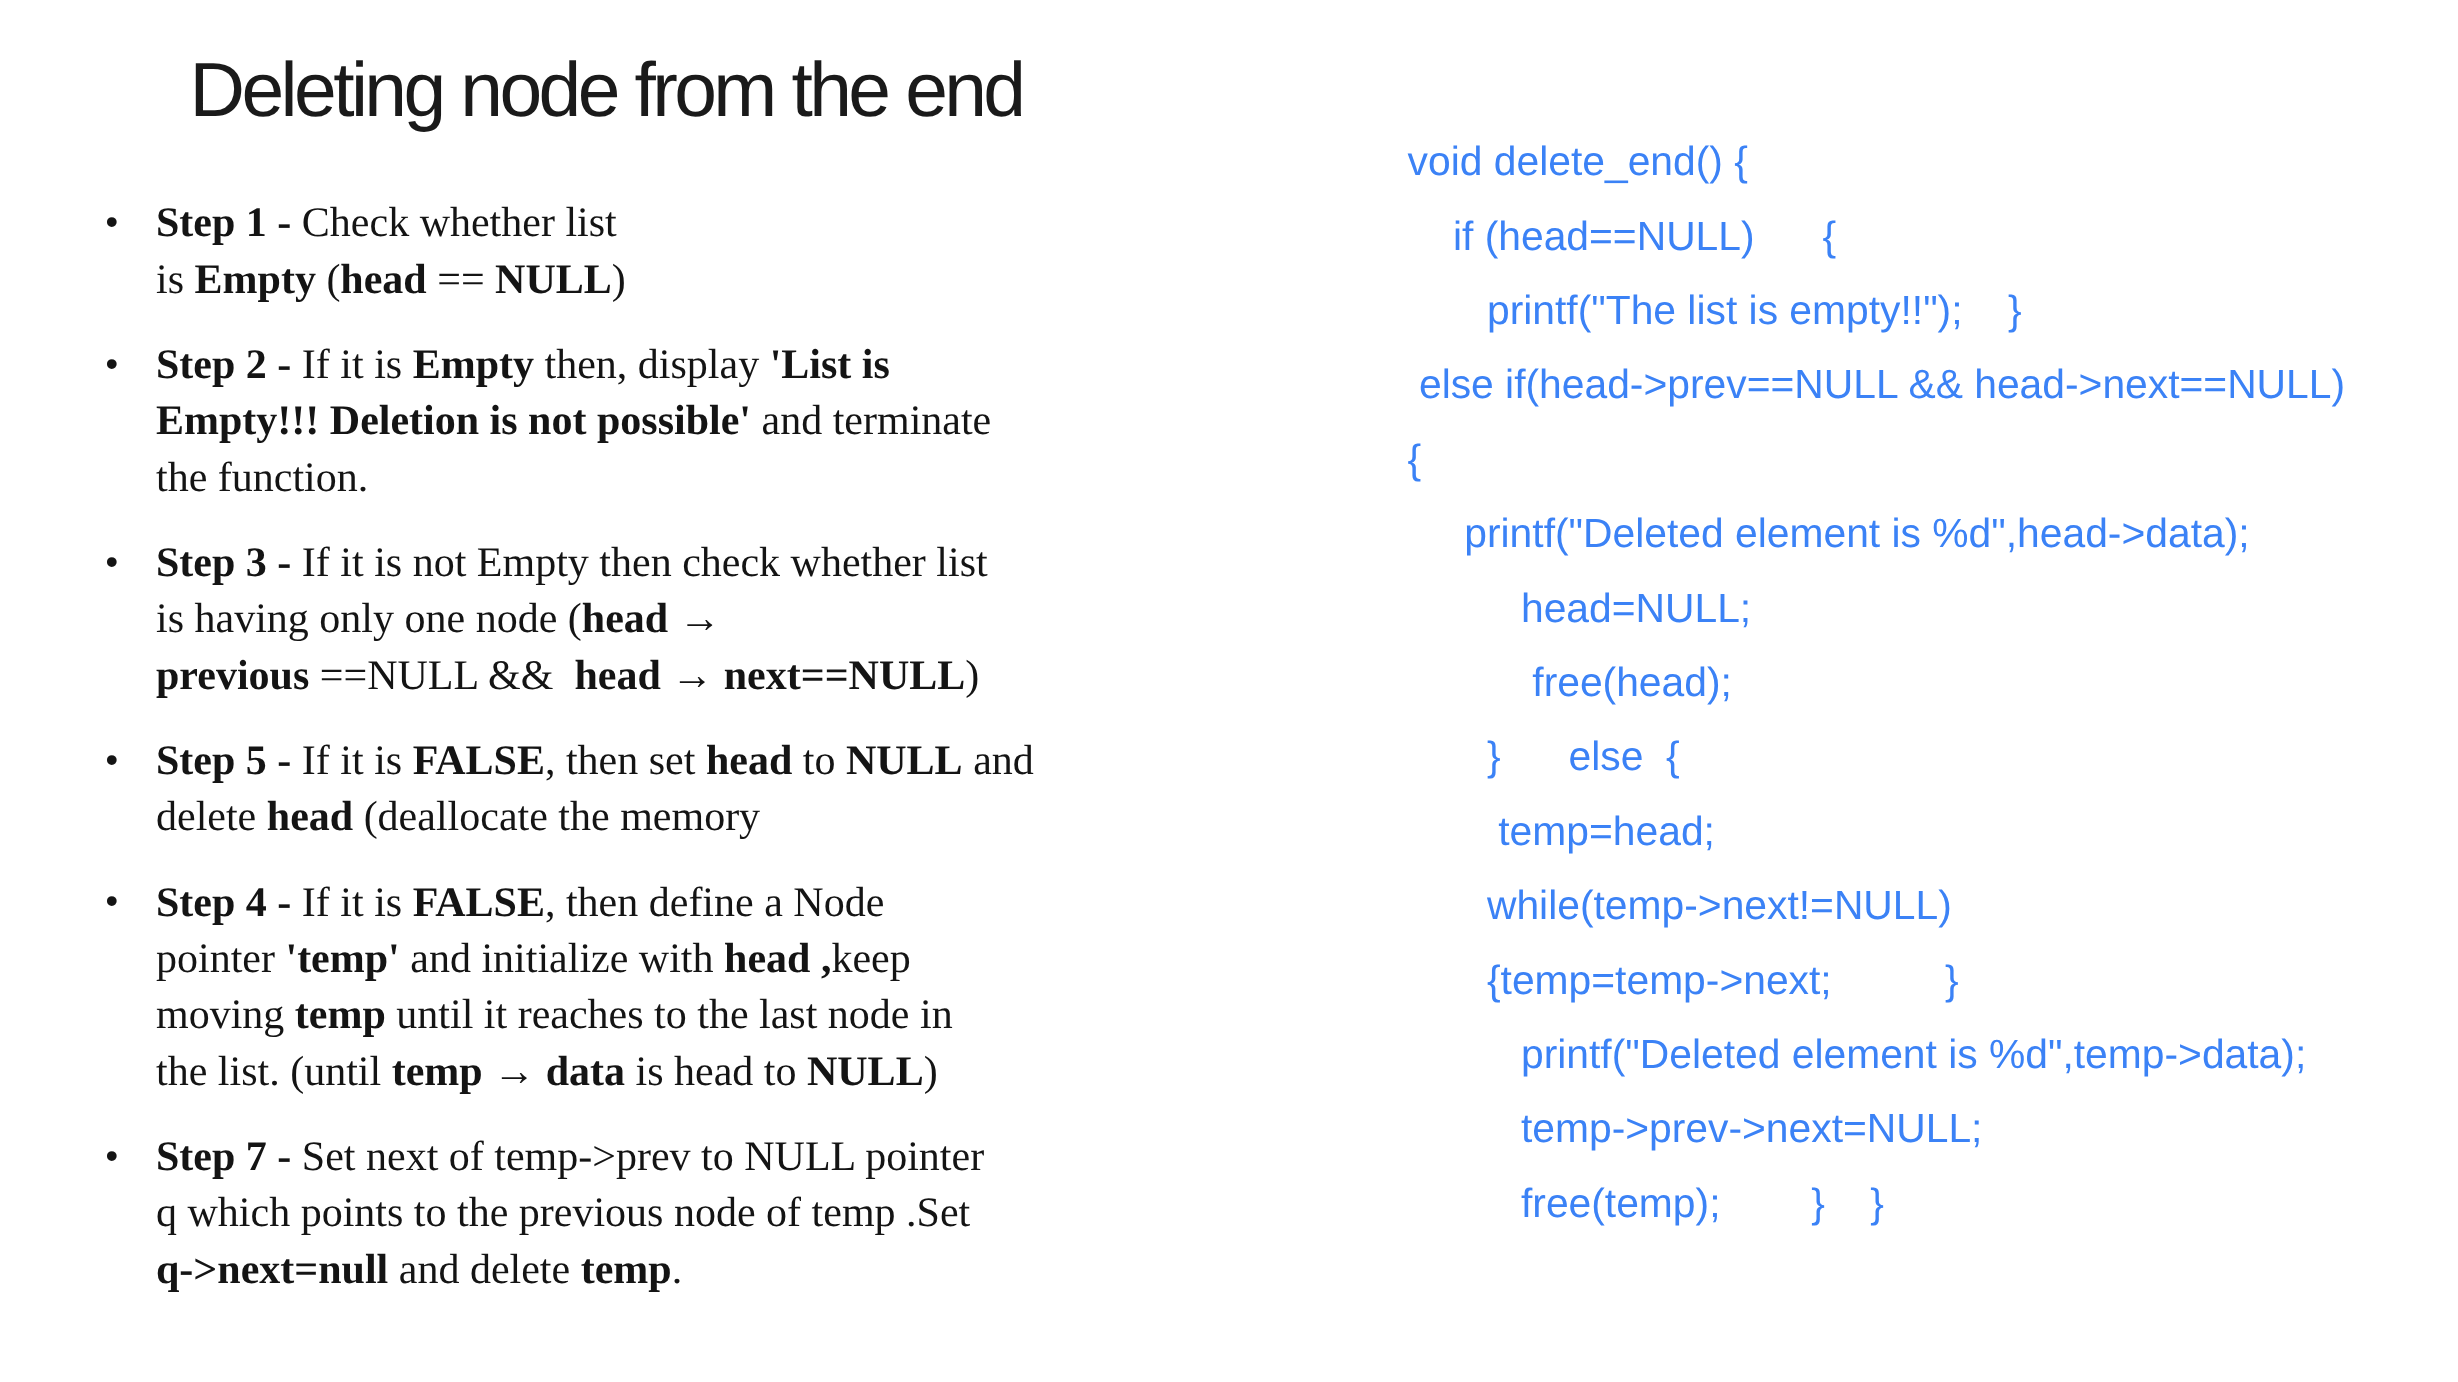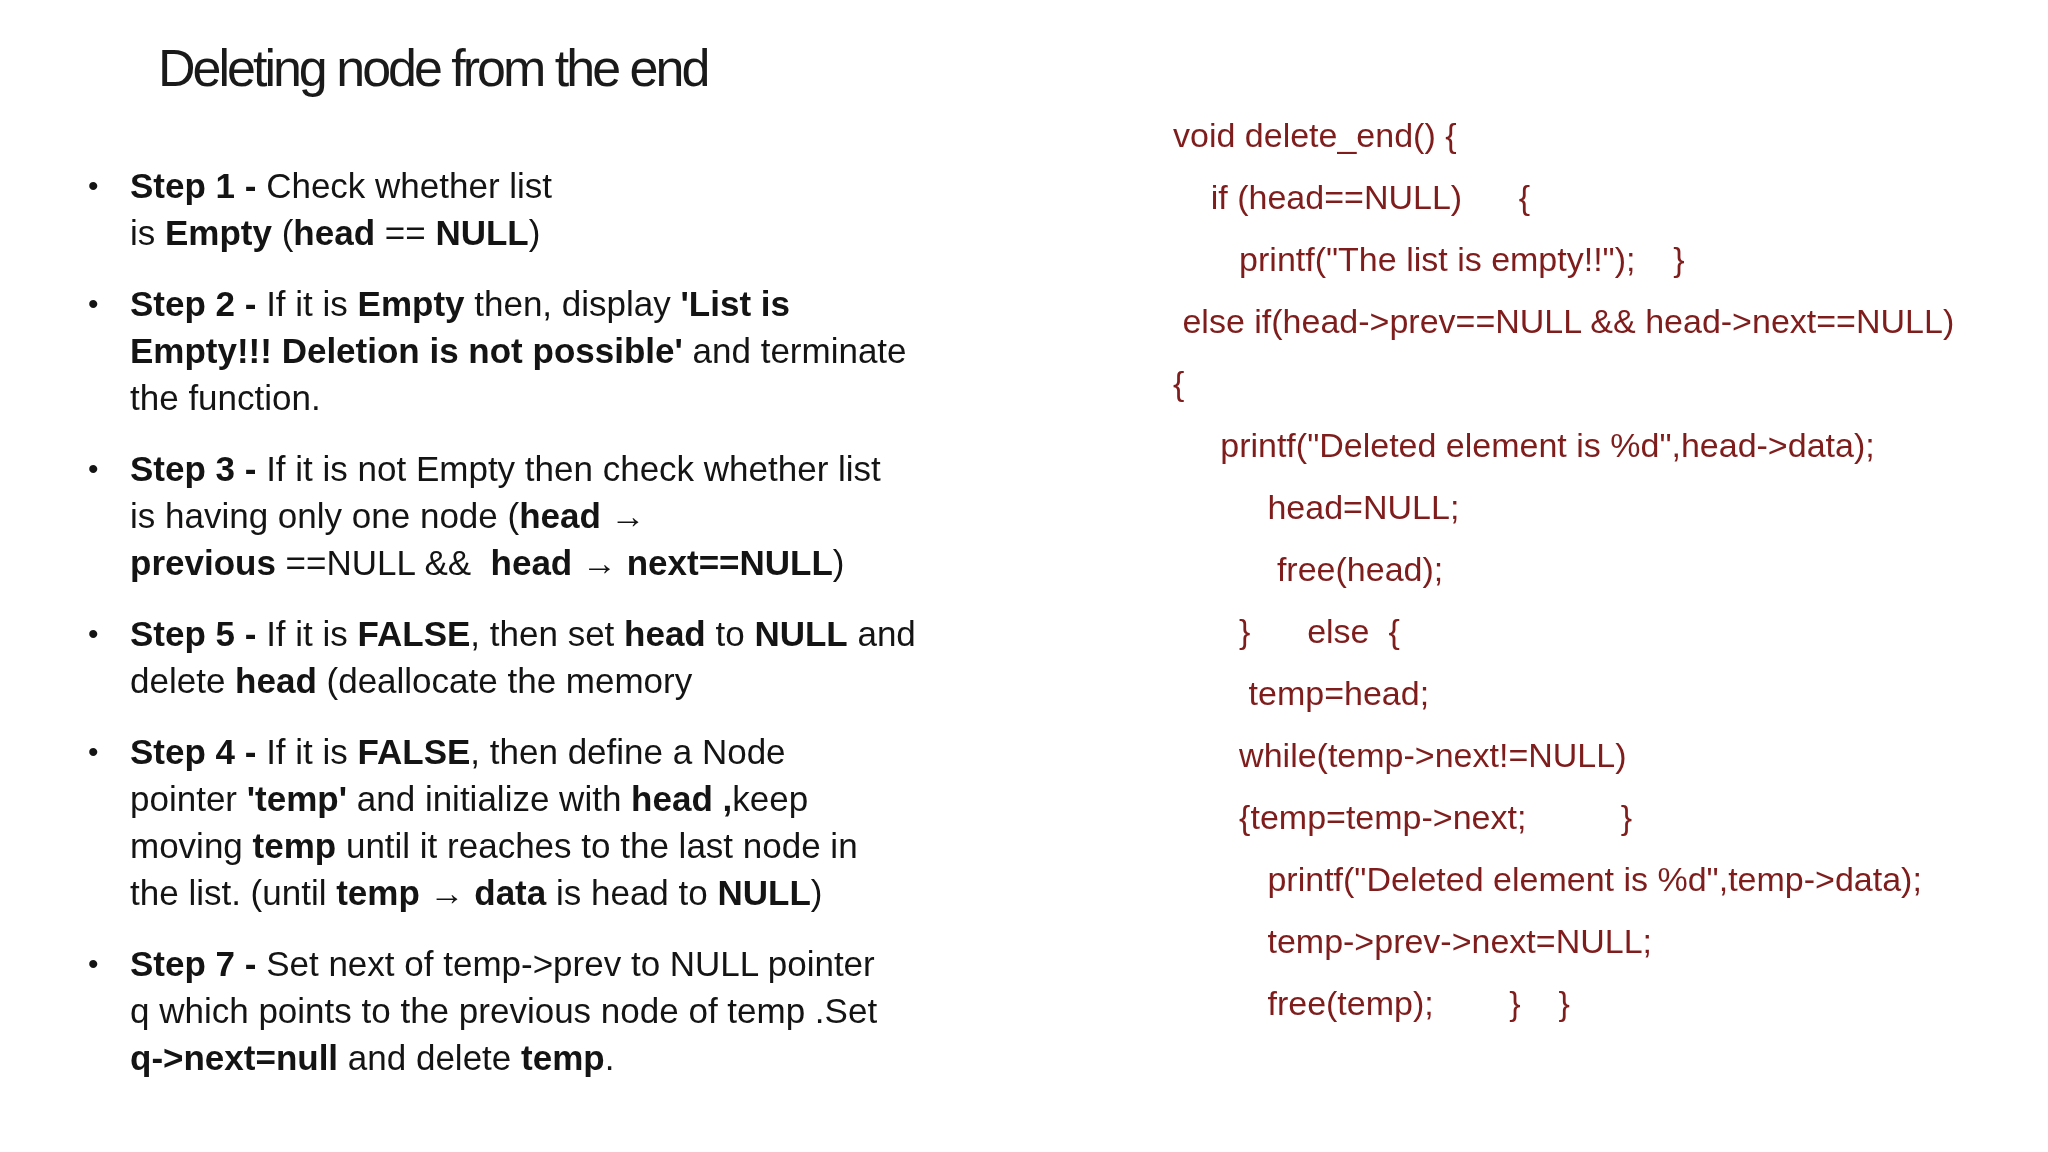--- a/index.html
+++ b/index.html
@@ -10,21 +10,21 @@
     color: #141414;
     font-family: "Liberation Sans", sans-serif;
     position: relative;
     overflow: hidden;
   }
   .title {
     position: absolute;
     left: 158px;
     top: 38px;
     margin: 0;
-    font-size: 52px;
+    font-size: 64px;
     font-weight: 300;
     letter-spacing: -3px;
     color: #1a1a1a;
     white-space: nowrap;
   }
   .bullets {
     position: absolute;
     left: 88px;
     top: 162px;
     width: 1030px;
@@ -37,30 +37,31 @@
     margin-bottom: 24px;
   }
   .marker {
     flex: 0 0 42px;
     width: 42px;
     font-size: 30px;
   }
   .btext {
     white-space: pre-wrap;
     flex: 1 1 auto;
+    font-family: Liberation Serif, serif;
   }
   .btext b { font-weight: bold; }
   .code {
     position: absolute;
     left: 1173px;
     top: 104px;
     font-size: 34px;
     line-height: 62px;
     white-space: pre;
-    color: #7f1d1d;
+    color: #3b82f6;
   }
 </style>
 </head>
 <body>
 
 <div class="slide">
   <h1 class="title">Deleting node from the end</h1>
 
   <div class="bullets">
       <div class="bullet">

